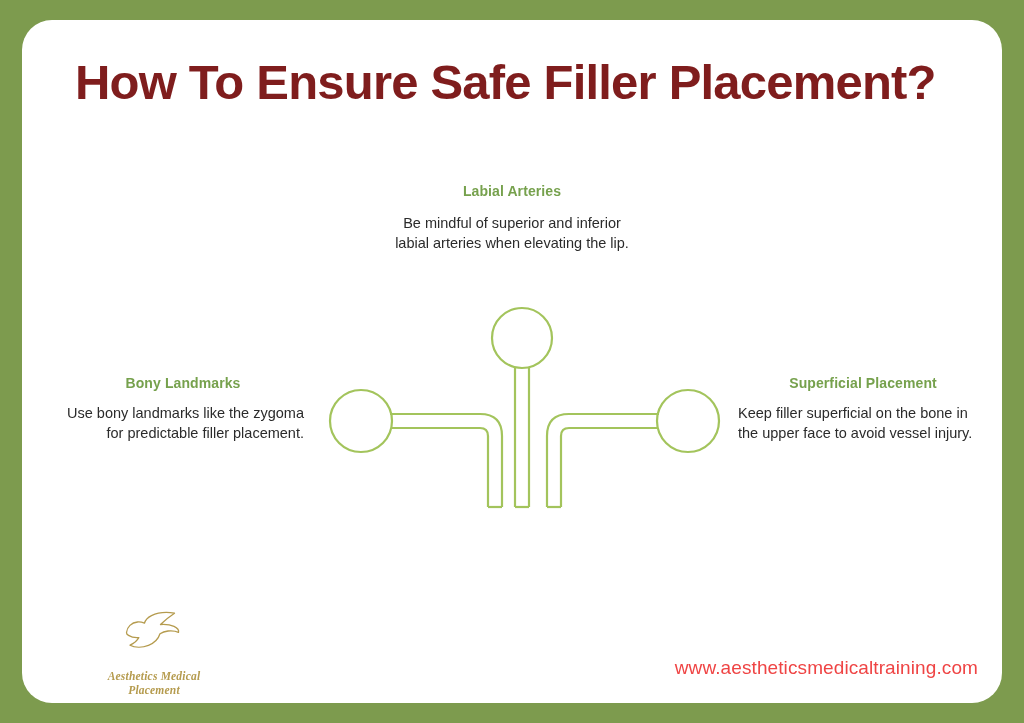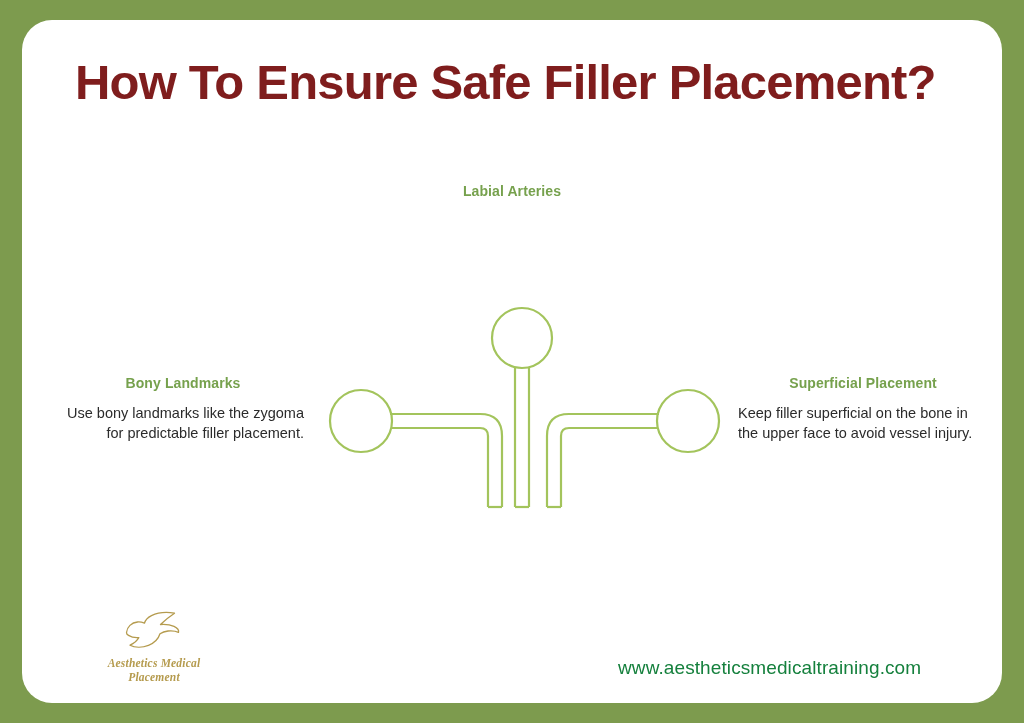--- a/index.html
+++ b/index.html
@@ -104,39 +104,39 @@
   #logo {
     position: absolute;
     left: 62px;
     top: 588px;
     width: 140px;
     text-align: center;
   }
   #logo-mark { display: block; margin: 0 auto; }
   #logo-text {
     display: block;
-    margin-top: 4px;
+    margin-top: 17px;
     font-family: "Liberation Serif", serif;
     font-style: italic;
     font-weight: 700;
     font-size: 11.5px;
     line-height: 14px;
     color: #b59b4e;
     letter-spacing: 0.2px;
   }
 
   #website {
     position: absolute;
     left: 596px;
     top: 636px;
     width: 360px;
-    text-align: left;
+    text-align: right;
     font-size: 19px;
     line-height: 24px;
-    color: #15803d;
+    color: #ef4444;
     font-weight: 400;
     letter-spacing: 0.1px;
   }
 </style>
 </head>
 <body>
 
 <div id="poster">
   <div id="card">
 
@@ -162,20 +162,21 @@
 
           <path d="M342 119 L252 119 Q230 119 230 141 L230 212"></path>
           <path d="M341 133 L252 133 Q244 133 244 141 L244 212"></path>
           <path d="M230 212 L244 212"></path>
         </g>
       </svg>
     </div>
 
     <div class="block" id="block-labial">
       <h2>Labial Arteries</h2>
+      <p>Be mindful of superior and inferior labial arteries when elevating the lip.</p>
     </div>
 
     <div class="block" id="block-superficial">
       <h2>Superficial Placement</h2>
       <p>Keep filler superficial on the bone in the upper face to avoid vessel injury.</p>
     </div>
 
     <div class="block" id="block-bony">
       <h2>Bony Landmarks</h2>
       <p>Use bony landmarks like the zygoma for predictable filler placement.</p>

